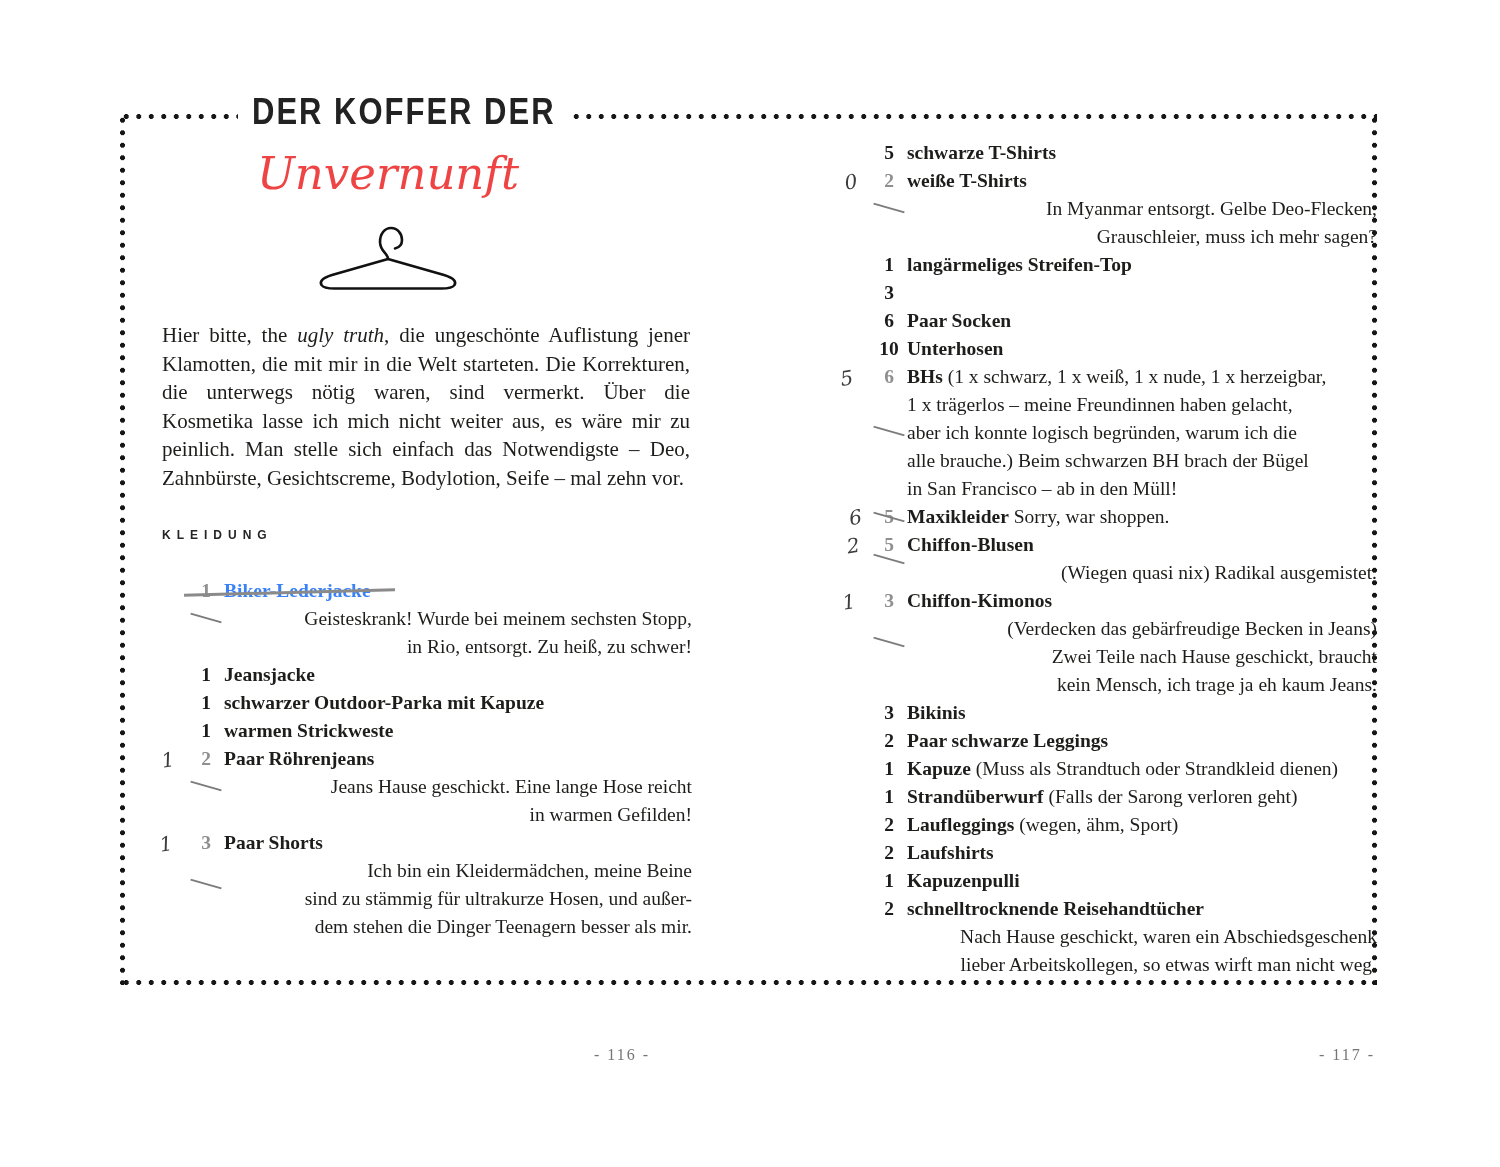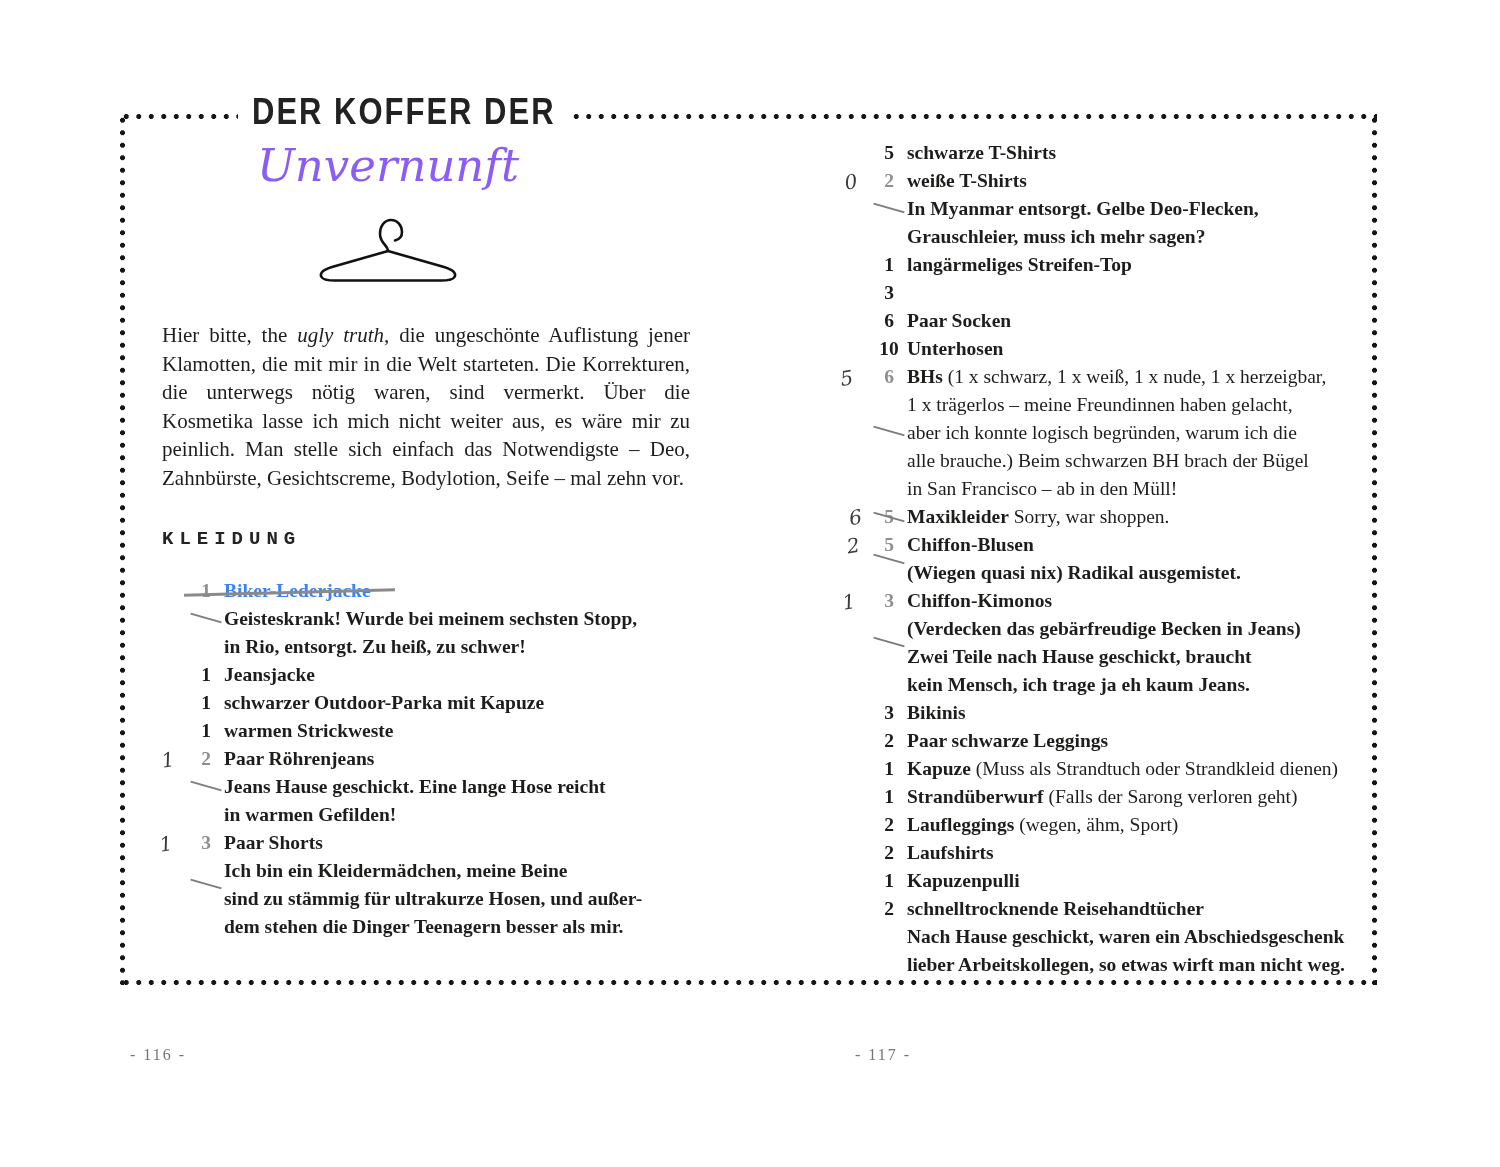--- a/index.html
+++ b/index.html
@@ -19,33 +19,33 @@
   .bl{left:0;} .br{right:0;}
   
   .title-group{position:absolute; left:238px; top:94px; width:300px; text-align:center; z-index:3;}
   .title-top{
     display:inline-block; background:#ffffff; padding:0 14px;
     font-family:"Liberation Sans", sans-serif; font-weight:700; font-size:31px;
     letter-spacing:2px; color:#222; transform:scaleY(1.18); transform-origin:center;
     white-space:nowrap;
   }
   .title-script{
-    margin-top:11px; font-family:"DejaVu Serif", serif; font-style:italic;
-    font-size:45px; color:#8b5cf6; line-height:1.1;
+    margin-top:19px; font-family:"DejaVu Serif", serif; font-style:italic;
+    font-size:45px; color:#ef4444; line-height:1.1;
   }
   .hanger-wrap{margin-top:16px;}
   
   .intro{
     position:absolute; left:162px; top:300px; width:528px; z-index:2;
     font-size:21px; line-height:28.5px; text-align:justify;
   }
   .intro .emph{font-style:italic;}
   .kleidung{
     position:absolute; left:162px; top:528px;
-    font-family:Liberation Mono, monospace; font-weight:600; font-size:19px;
+    font-family:Liberation Sans, sans-serif; font-weight:600; font-size:12px;
     letter-spacing:6px; color:#242424;
   }
   
   .list{position:absolute; z-index:2; font-size:19.5px; line-height:28px;}
   .list-left{left:162px; top:577px; width:530px;}
   .list-right{left:845px; top:139px; width:532px;}
   .item{display:grid; grid-template-columns:26px 36px 1fr;}
   .hand{
     font-family:"DejaVu Serif", serif; font-style:italic; font-size:20px;
     color:#3d3d3d; transform:rotate(-9deg); transform-origin:center; padding-left:4px;
@@ -57,24 +57,24 @@
     background:#7c7c7c; transform:rotate(16deg);
   }
   .itext{white-space:pre-line;}
   .label{font-weight:bold;}
   .label.struckl{color:#3b82f6; position:relative;}
   .label.struckl::after{
     content:""; position:absolute; left:-40px; right:-24px; top:50%; height:2.5px;
     background:#8a8a8a; transform:rotate(-1.5deg);
   }
   .suffix{font-weight:normal;}
-  .comment{display:block; white-space:pre-line; font-weight:bold;}
+  .comment{display:block; white-space:pre-line; font-weight:normal;text-align:right;}
   
   .pnum{
-    position:absolute; top:1046px; width:520px; text-align:left;
+    position:absolute; top:1046px; width:520px; text-align:right;
     font-size:16px; letter-spacing:2px; color:#757575; z-index:2;
   }
   .pnum-left{left:130px;} .pnum-right{left:855px;}
   svg{display:inline-block;}
 </style>
 </head>
 <body>
 
 <div class="page">
 

